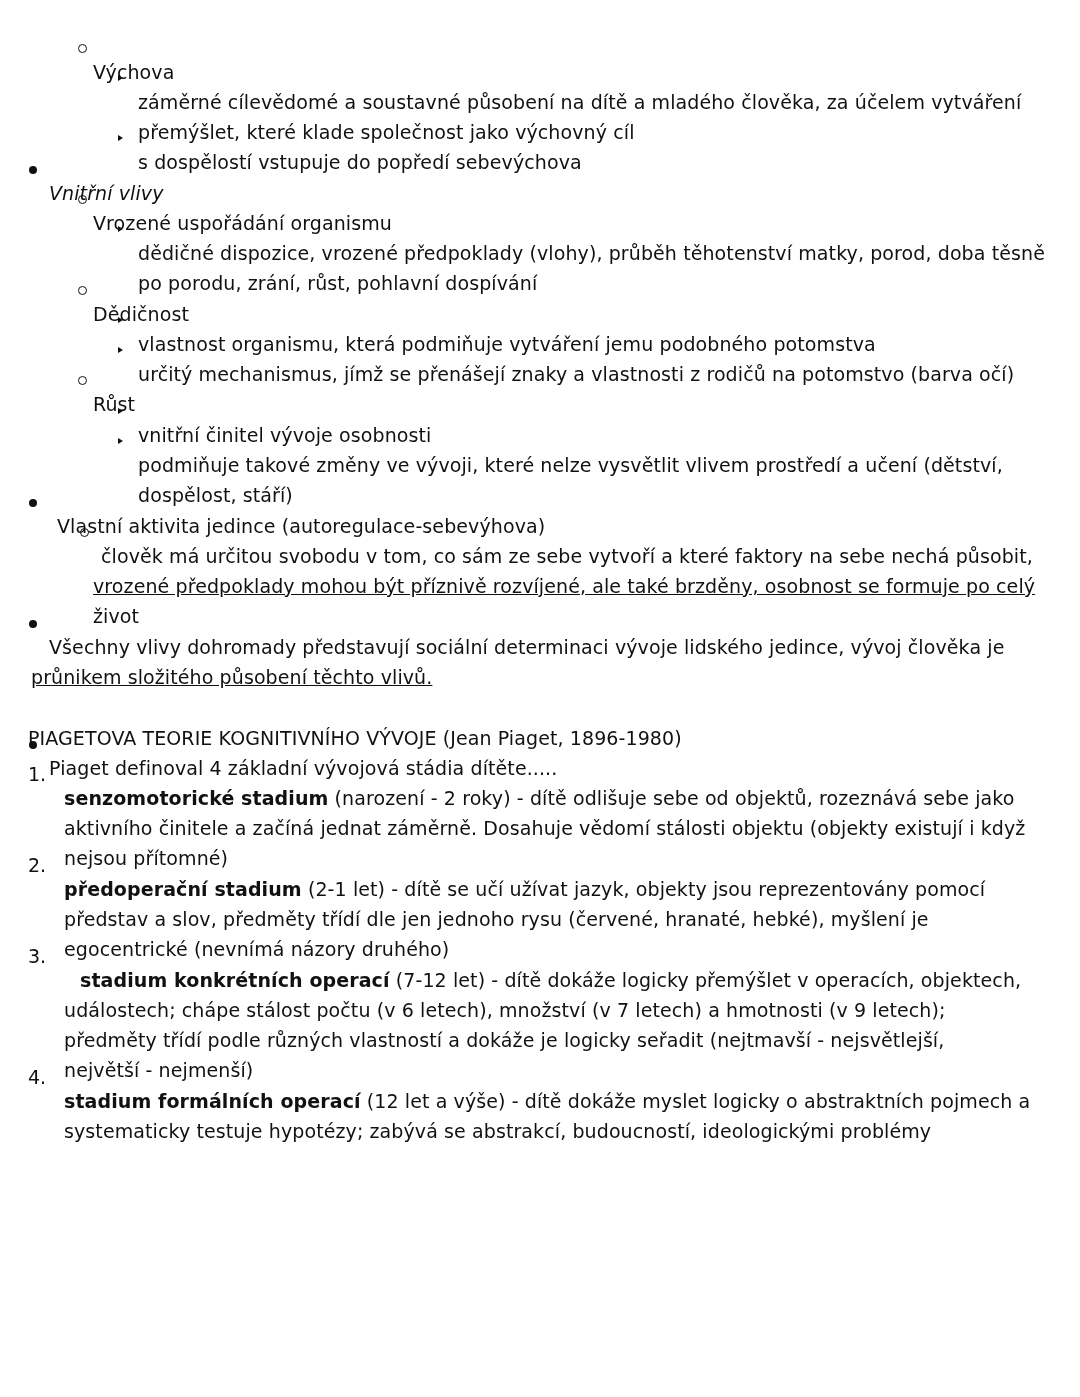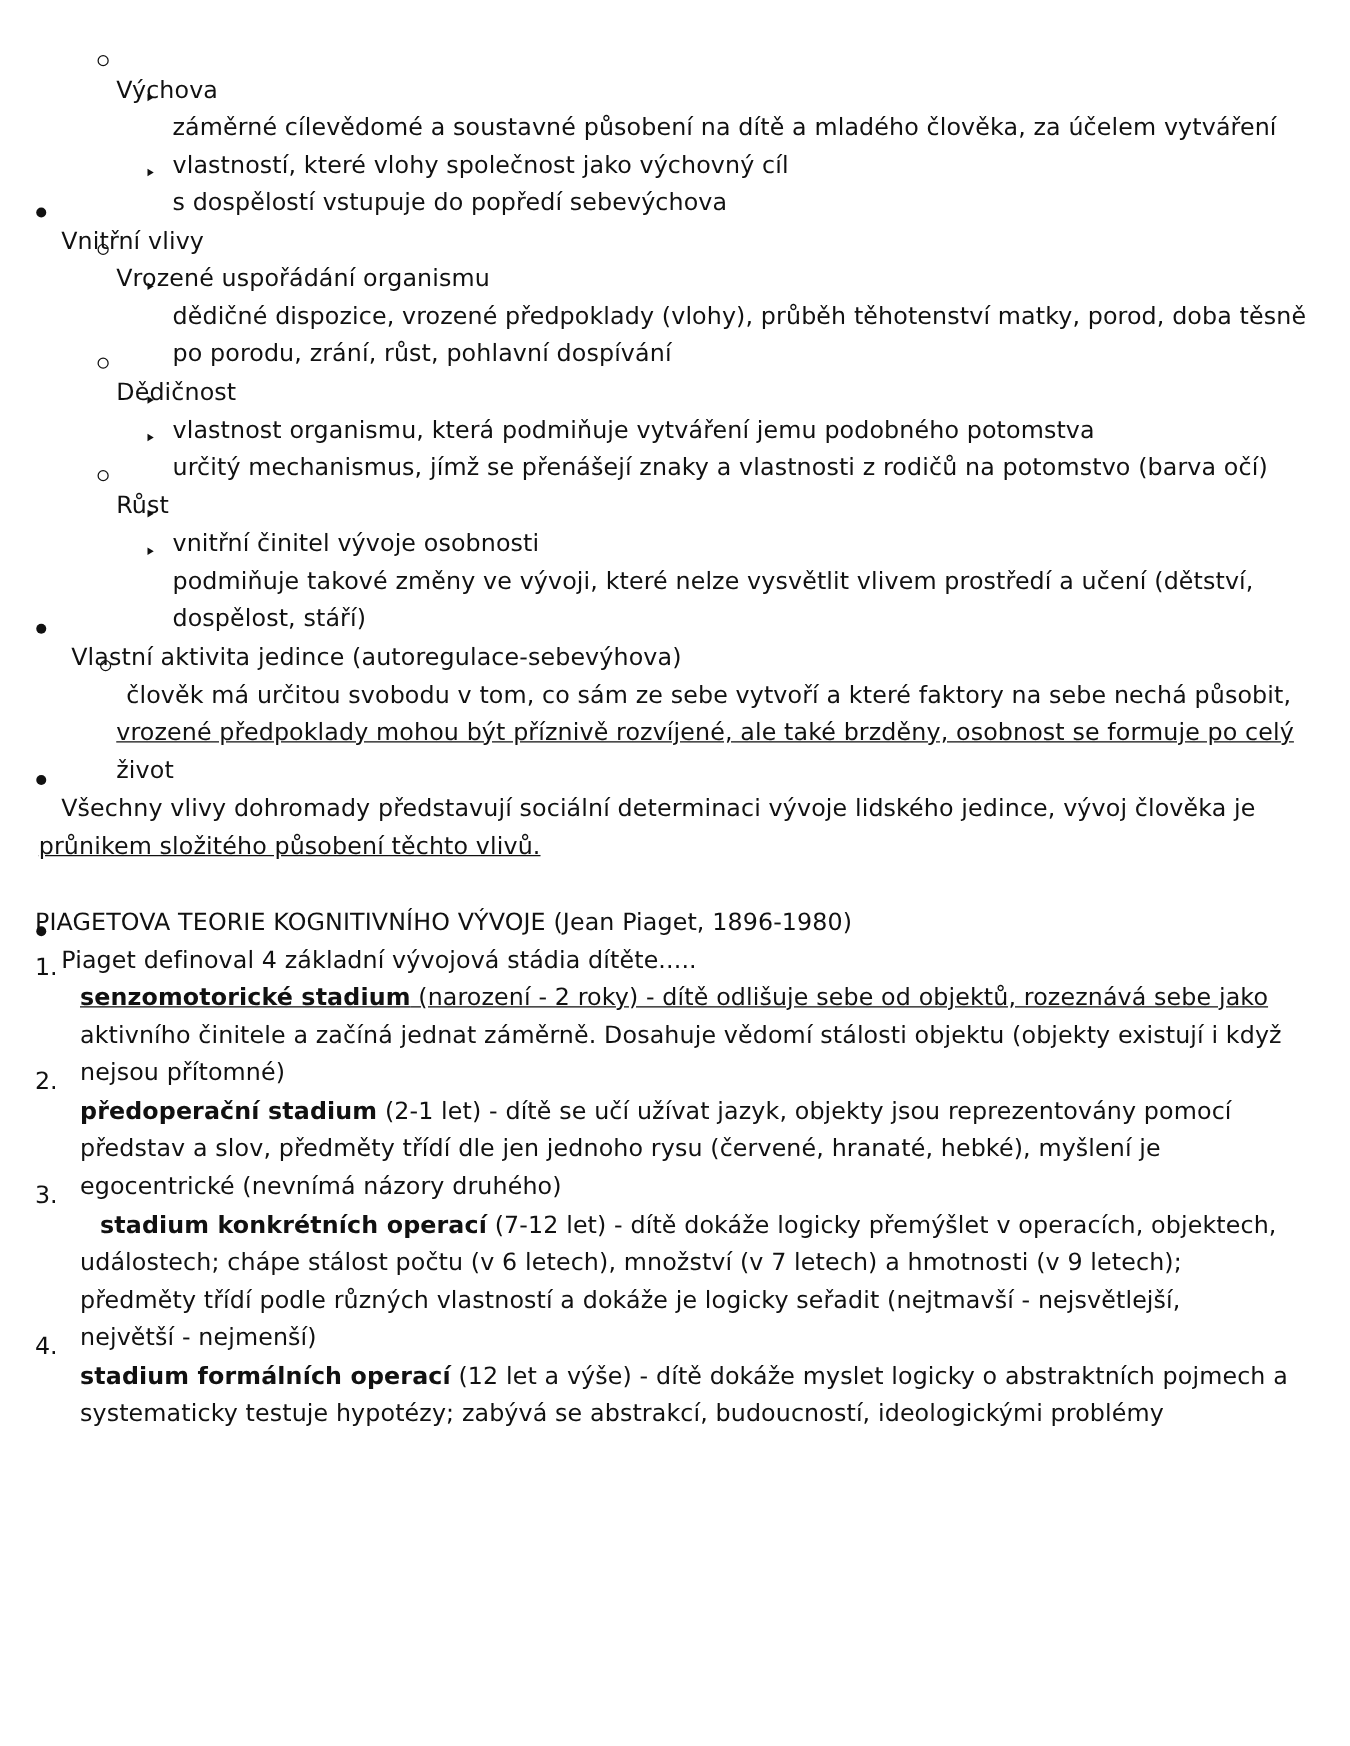--- a/index.html
+++ b/index.html
@@ -38,27 +38,27 @@
 </head>
 <body>
 
 <div>
 
   <span class="bullet-circle" style="left:78px;top:33px;"></span>
   <div class="line" style="left:93px;top:33px;">Výchova</div>
 
   <span class="bullet-tri" style="left:118px;top:63px;"></span>
   <div class="line" style="left:138px;top:63px;">záměrné cílevědomé a soustavné působení na dítě a mladého člověka, za účelem vytváření</div>
-  <div class="line" style="left:138px;top:93px;">vlastností, které vlohy společnost jako výchovný cíl</div>
+  <div class="line" style="left:138px;top:93px;">přemýšlet, které klade společnost jako výchovný cíl</div>
 
   <span class="bullet-tri" style="left:118px;top:123px;"></span>
   <div class="line" style="left:138px;top:123px;">s dospělostí vstupuje do popředí sebevýchova</div>
 
   <span class="bullet-dot" style="left:29px;top:154px;"></span>
-  <div class="line" style="left:49px;top:154px;">Vnitřní vlivy</div>
+  <div class="line" style="left:49px;top:154px;font-style:italic;">Vnitřní vlivy</div>
 
   <span class="bullet-circle" style="left:78px;top:184px;"></span>
   <div class="line" style="left:93px;top:184px;">Vrozené uspořádání organismu</div>
 
   <span class="bullet-tri" style="left:118px;top:214px;"></span>
   <div class="line" style="left:138px;top:214px;">dědičné dispozice, vrozené předpoklady (vlohy), průběh těhotenství matky, porod, doba těsně</div>
   <div class="line" style="left:138px;top:244px;">po porodu, zrání, růst, pohlavní dospívání</div>
 
   <span class="bullet-circle" style="left:78px;top:275px;"></span>
   <div class="line" style="left:93px;top:275px;">Dědičnost</div>
@@ -90,21 +90,21 @@
   <span class="bullet-dot" style="left:29px;top:608px;"></span>
   <div class="line" style="left:49px;top:608px;">Všechny vlivy dohromady představují sociální determinaci vývoje lidského jedince, vývoj člověka je</div>
   <div class="line" style="left:31px;top:638px;text-decoration:underline;">průnikem složitého působení těchto vlivů.</div>
 
   <div class="line" style="left:28px;top:699px;">PIAGETOVA TEORIE KOGNITIVNÍHO VÝVOJE (Jean Piaget, 1896-1980)</div>
 
   <span class="bullet-dot" style="left:29px;top:729px;"></span>
   <div class="line" style="left:49px;top:729px;">Piaget definoval 4 základní vývojová stádia dítěte.....</div>
 
   <div class="num" style="left:28px;top:759px;">1.</div>
-  <div class="line" style="left:64px;top:759px;text-decoration:underline;"><span class="b">senzomotorické stadium</span><span> (narození - 2 roky) - dítě odlišuje sebe od objektů, rozeznává sebe jako</span></div>
+  <div class="line" style="left:64px;top:759px;"><span class="b">senzomotorické stadium</span><span> (narození - 2 roky) - dítě odlišuje sebe od objektů, rozeznává sebe jako</span></div>
   <div class="line" style="left:64px;top:789px;">aktivního činitele a začíná jednat záměrně. Dosahuje vědomí stálosti objektu (objekty existují i když</div>
   <div class="line" style="left:64px;top:819px;">nejsou přítomné)</div>
 
   <div class="num" style="left:28px;top:850px;">2.</div>
   <div class="line" style="left:64px;top:850px;"><span class="b">předoperační stadium</span><span> (2-1 let) - dítě se učí užívat jazyk, objekty jsou reprezentovány pomocí</span></div>
   <div class="line" style="left:64px;top:880px;">představ a slov, předměty třídí dle jen jednoho rysu (červené, hranaté, hebké), myšlení je</div>
   <div class="line" style="left:64px;top:910px;">egocentrické (nevnímá názory druhého)</div>
 
   <div class="num" style="left:28px;top:941px;">3.</div>
   <div class="line" style="left:80px;top:941px;"><span class="b">stadium konkrétních operací</span><span> (7-12 let) - dítě dokáže logicky přemýšlet v operacích, objektech,</span></div>

